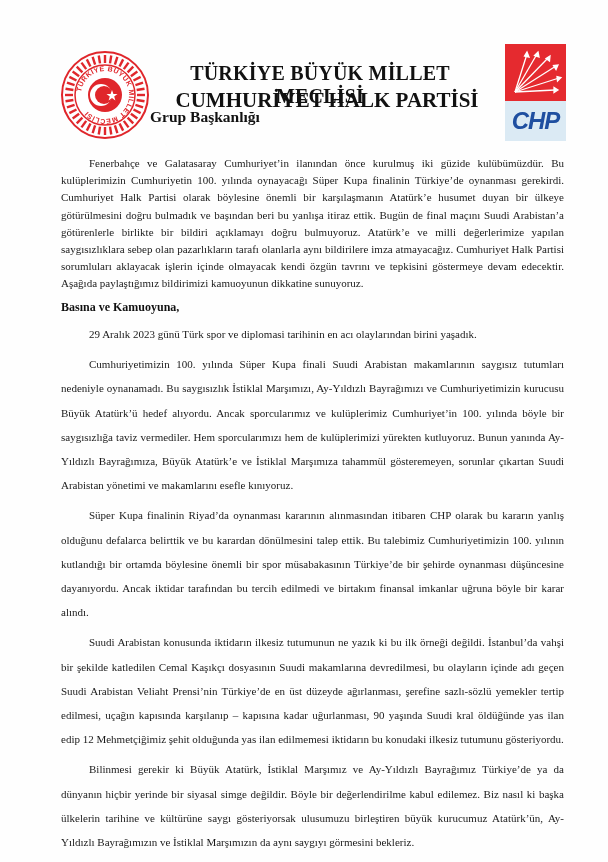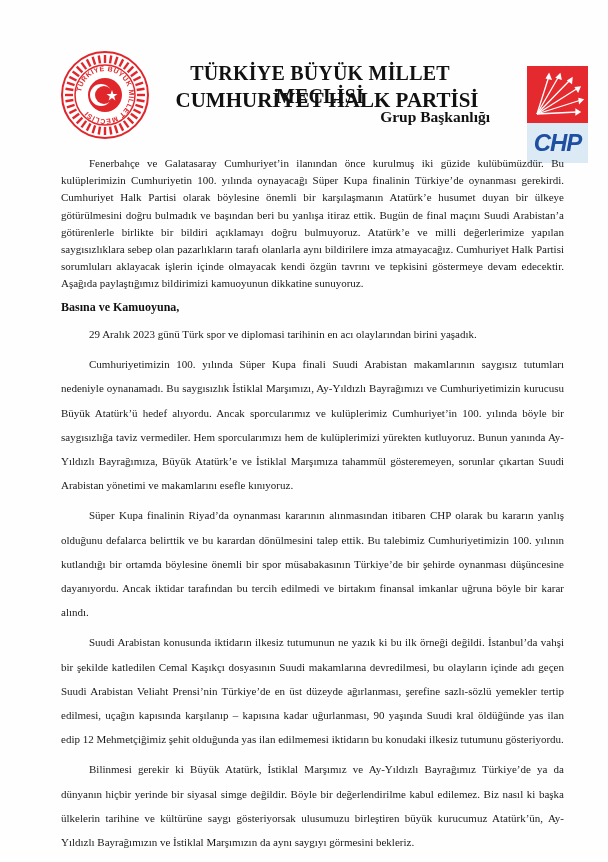--- a/index.html
+++ b/index.html
@@ -1,26 +1,26 @@
 <!DOCTYPE html>
 <html><head>
   <meta charset="utf-8">
   <style>
     html, body { margin: 0; padding: 0; background: #ffffff; }
     body { width: 608px; height: 862px; overflow: hidden; position: relative; font-family: "Liberation Serif", "DejaVu Serif", serif; color: #1a1a1a; }
     .page { position: absolute; left: 0; top: 0; width: 608px; height: 862px; background: #fefefe; }
     .letterhead { position: absolute; left: 0; top: 0; width: 608px; height: 150px; }
     .tbmm-logo { position: absolute; left: 60px; top: 50px; width: 90px; height: 90px; }
-    .chp-logo { position: absolute; left: 505px; top: 66px; width: 61px; height: 97px; margin-left: 22px; }
+    .chp-logo { position: absolute; left: 505px; top: 44px; width: 61px; height: 97px; }
     .chp-top { position: absolute; left: 0; top: 0; width: 61px; height: 57px; background: #e52a2f; }
     .chp-bottom { position: absolute; left: 0; top: 57px; width: 61px; height: 40px; background: #dbeaf4; }
     .chp-text { position: absolute; left: 0; top: 63px; width: 61px; text-align: center; font-family: "Liberation Sans", "DejaVu Sans", sans-serif; font-weight: bold; font-style: italic; font-size: 24px; color: #1f4fa0; letter-spacing: -1px; }
     .head-title { position: absolute; left: 150px; top: 62px; width: 340px; text-align: center; font-weight: bold; font-size: 20px; letter-spacing: 0.2px; color: #111; }
     .head-sub { position: absolute; left: 150px; top: 88px; width: 340px; text-align: center; font-weight: bold; font-size: 21px; color: #111; padding-left: 7px; }
-    .head-sub2 { position: absolute; left: 150px; top: 108px; width: 340px; text-align: right; font-weight: bold; font-size: 15.5px; color: #111; }
+    .head-sub2 { position: absolute; left: 150px; top: 108px; width: 340px; text-align: left; font-weight: bold; font-size: 15.5px; color: #111; }
 
     .body-text { position: absolute; left: 61px; width: 503px; font-size: 11px; text-align: justify; color: #1a1a1a; }
     .body-text p { margin: 0; text-indent: 28px; }
     .intro { top: 155px; line-height: 17.2px; }
     .salutation { position: absolute; left: 61px; top: 300px; font-weight: bold; font-size: 12px; color: #111; }
     .letter { top: 322px; line-height: 24.2px; }
     .letter p { margin-bottom: 6px; }
   </style>
 </head>
 <body>

